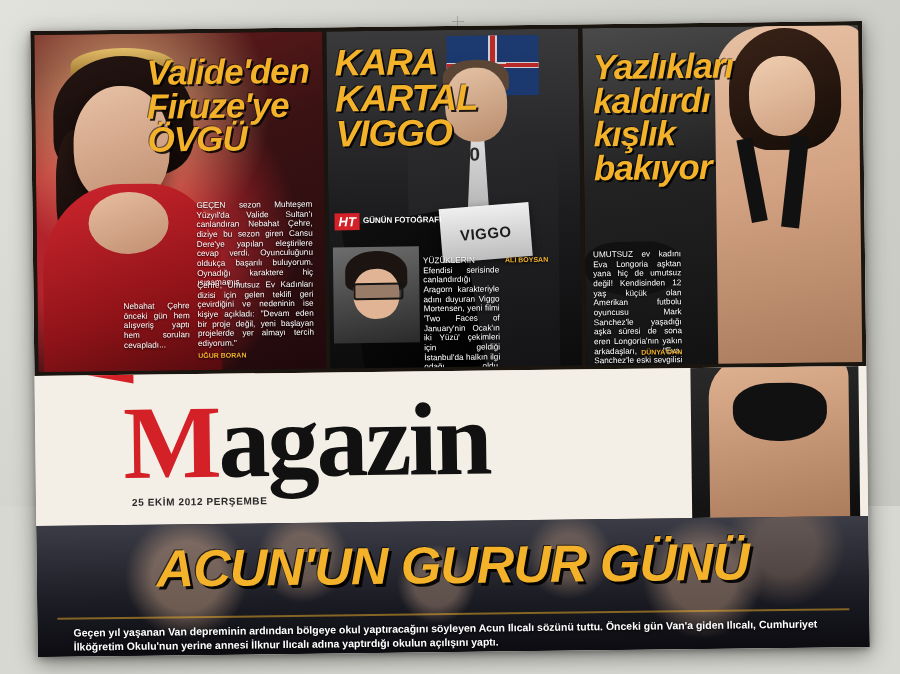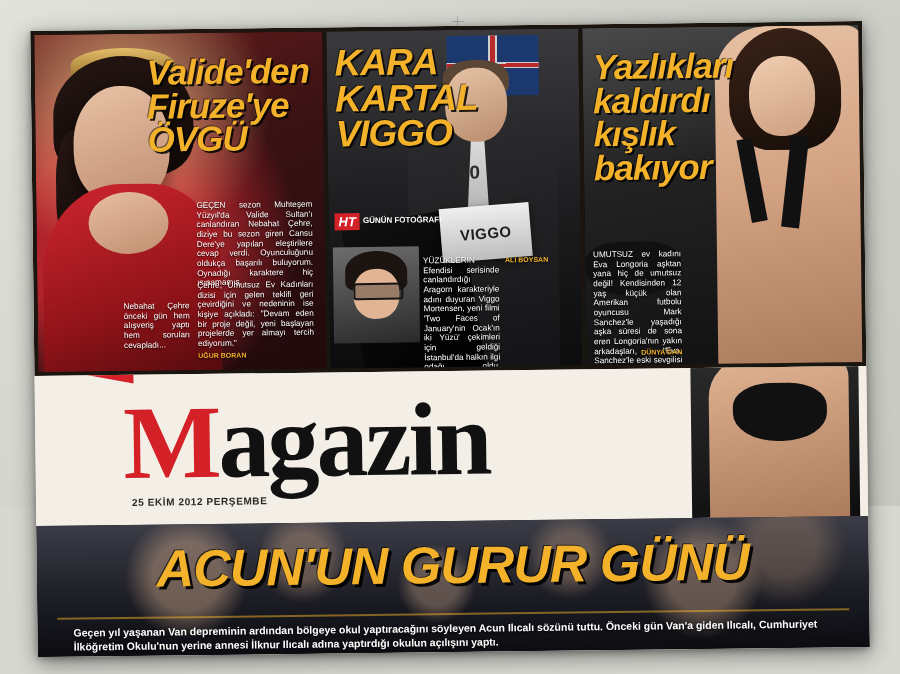--- a/index.html
+++ b/index.html
@@ -102,21 +102,21 @@
     position:absolute;left:80px;top:104px;width:150px;height:240px;
     background:linear-gradient(170deg,#2b2b2e,#131315);
     border-radius:24px 10px 0 0;
   }
   .p2 .shirt{
     position:absolute;left:128px;top:108px;width:44px;height:120px;
     background:linear-gradient(180deg,#dcdcdc,#9c9c9c);
     clip-path:polygon(35% 0,65% 0,80% 100%,20% 100%);
   }
   .p2 .ten{
-    position:absolute;left:131px;top:132px;color:#2a2a2a;font-weight:bold;font-size:19px;
+    position:absolute;left:131px;top:114px;color:#2a2a2a;font-weight:bold;font-size:19px;
     font-family:"Liberation Sans", sans-serif;
   }
   .p2 .board{
     position:absolute;left:112px;top:176px;width:90px;height:54px;
     background:linear-gradient(180deg,#efefef,#bdbdbd);
     transform:rotate(-4deg);
     display:flex;align-items:center;justify-content:center;
     box-shadow:0 3px 8px rgba(0,0,0,.5);
   }
   .p2 .board span{color:#1d1d1d;font-weight:bold;font-size:15px;letter-spacing:.5px;}

